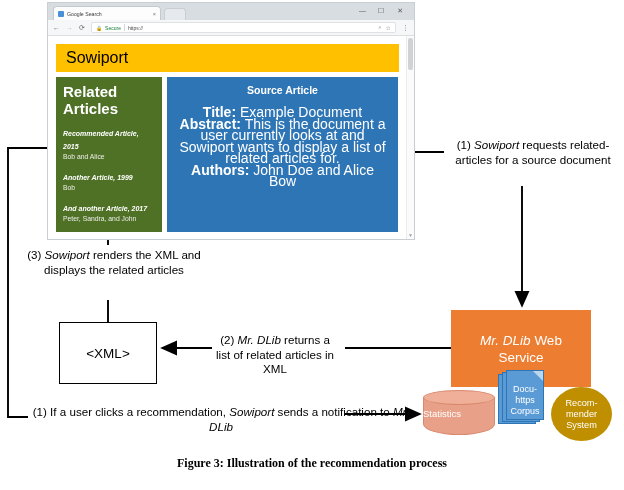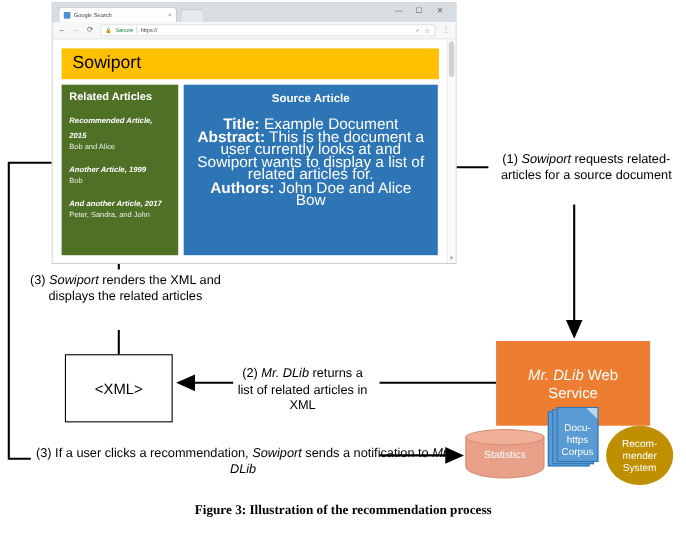--- a/index.html
+++ b/index.html
@@ -50,21 +50,21 @@
   .bw-scroll-thumb{position:absolute;left:1px;top:2px;width:5px;height:32px;background:#cfd3d6;border-radius:2px;}
   .bw-scroll-arrow{position:absolute;left:1px;font-size:5px;color:#9aa0a5;line-height:5px;text-align:center;width:5px;}
 
   
   .sowiport-header{position:absolute;left:8px;top:8px;width:343px;height:28px;
                    background:#FFC000;display:flex;align-items:center;}
   .sowiport-title{font-size:16px;color:#000;padding-left:10px;font-weight:400;}
 
   .panel-related{position:absolute;left:8px;top:41px;width:106px;height:155px;
                  background:#4F7126;color:#fff;box-sizing:border-box;padding:6px 6px 0 7px;}
-  .panel-related h3{margin:0 0 9px 0;font-size:10px;font-weight:bold;color:#fff;}
+  .panel-related h3{margin:0 0 9px 0;font-size:15px;font-weight:bold;color:#fff;}
   .rel-item{margin-bottom:8px;line-height:9.5px;}
   .rel-title{font-size:7px;font-style:italic;font-weight:bold;color:#fff;}
   .rel-authors{font-size:6.8px;color:#eceee8;display:block;margin-top:1px;}
 
   .panel-source{position:absolute;left:119px;top:41px;width:231px;height:155px;
                 background:#2E75B6;color:#fff;box-sizing:border-box;padding:7px 9px 0 9px;text-align:center;}
   .panel-source h3{margin:0 0 11px 0;font-size:10.5px;font-weight:bold;color:#fff;}
   .src-line{font-size:14px;line-height:11.5px;color:#fff;}
   .src-line b{font-weight:bold;}
 
@@ -80,21 +80,21 @@
            color:#fff;text-align:center;line-height:17px;}
   .dlibbox .l1{font-size:13.5px;}
   .dlibbox .l1 i{font-style:italic;}
   .dlibbox .l2{font-size:13.5px;text-align:center;}
 
   .cyl{position:absolute;left:423px;top:390px;width:72px;height:48px;}
   .cyl .body{position:absolute;left:0;top:7px;width:72px;height:38px;background:#E8A188;
              border:1px solid #d98a6d;border-radius:0 0 36px 36px/0 0 11px 11px;box-sizing:border-box;}
   .cyl .top{position:absolute;left:0;top:0px;width:72px;height:15px;background:#EFAF99;
             border:1px solid #d98a6d;border-radius:50%;box-sizing:border-box;}
-  .cyl .lbl{position:absolute;left:0;top:18px;width:72px;text-align:center;
+  .cyl .lbl{position:absolute;left:0;top:18px;width:72px;text-align:left;
             font-size:9.5px;color:#ffffff;}
 
   .docs{position:absolute;left:498px;top:370px;width:48px;height:56px;}
   .docs .sheet{position:absolute;background:#5B9BD5;border:1px solid #2E75B6;box-sizing:border-box;}
   .docs .s1{left:0;top:4px;width:38px;height:50px;}
   .docs .s2{left:4px;top:2px;width:38px;height:50px;}
   .docs .s3{left:8px;top:0px;width:38px;height:50px;}
   .docs .fold{position:absolute;right:0;top:0;width:0;height:0;
               border-left:10px solid transparent;border-top:10px solid #bcd6ee;}
   .docs .lbl{position:absolute;left:8px;top:14px;width:38px;text-align:center;
@@ -230,21 +230,21 @@
 
   <div class="lbl-txt" id="label3">
     <span>(3) </span><i>Sowiport</i><span> renders the XML and displays the related articles</span>
   </div>
 
   <div class="lbl-txt" id="label2">
     <span>(2) </span><i>Mr. DLib</i><span> returns a list of related articles in XML</span>
   </div>
 
   <div class="lbl-txt" id="label4">
-    <span>(3) If a user clicks a recommendation, </span><i>Sowiport</i><span> sends a notification to </span><i>Mr. DLib</i>
+    <span>(1) If a user clicks a recommendation, </span><i>Sowiport</i><span> sends a notification to </span><i>Mr. DLib</i>
   </div>
 
   <div class="xmlbox">
     <span>&lt;XML&gt;</span>
   </div>
 
   <div class="dlibbox">
     <div class="l1">
       <i>Mr. DLib</i><span> Web</span>
     </div>

